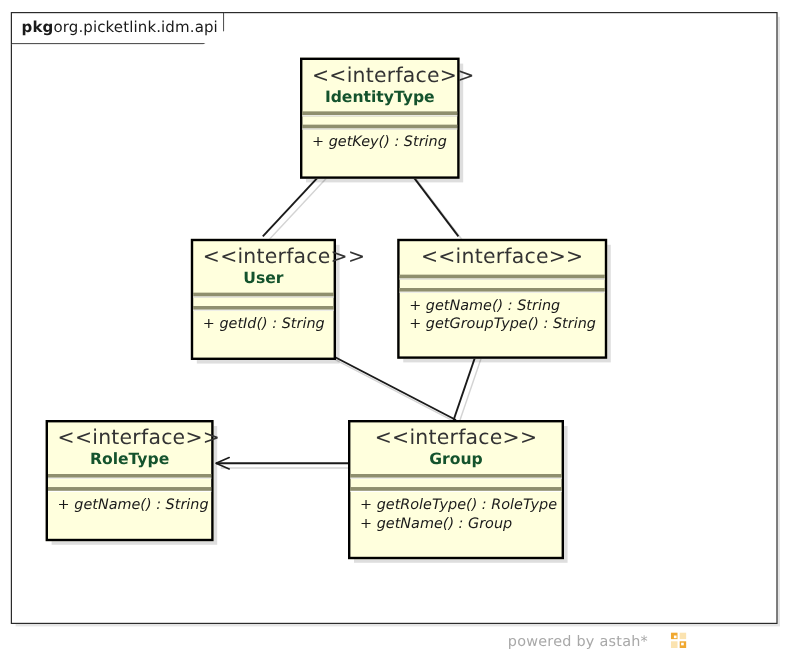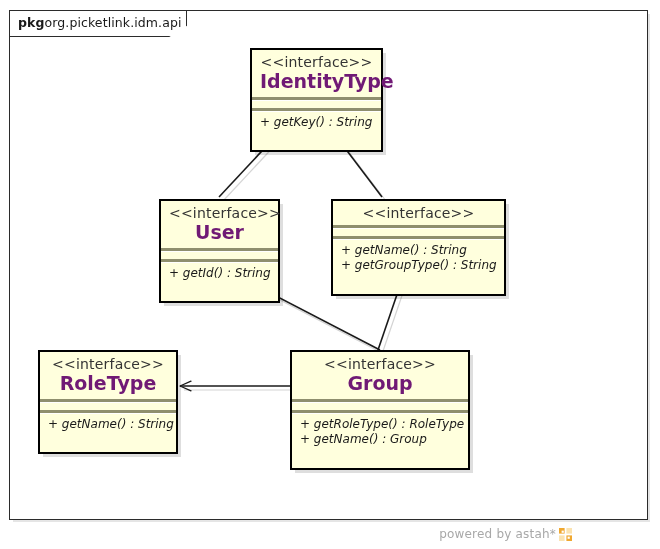--- a/index.html
+++ b/index.html
@@ -68,29 +68,29 @@
     box-sizing: border-box;
     box-shadow: 4px 4px 0 -1px rgba(0,0,0,0.13);
     z-index: 5;
   }
   .uml-head {
     padding: 4px 8px 4px 8px;
     text-align: center;
     line-height: 1.15;
   }
   .stereotype {
-    font-size: 14px;
+    font-size: 17px;
     color: #333333;
     letter-spacing: 0.2px;
     display: block;
   }
   .cls-name {
-    font-size: 19px;
+    font-size: 13px;
     font-weight: bold;
-    color: #701a75;
+    color: #14532d;
     display: block;
     margin-top: 1px;
   }
   .sep {
     height: 2px;
     background: #8f8f6e;
     border-top: 1px solid #8f8f6e;
     border-bottom: 1px solid #ffffff;
   }
   .uml-attrs {
@@ -123,22 +123,22 @@
     z-index: 3;
     pointer-events: none;
   }
 
   
   .footer {
     position: absolute;
     right: 11px;
     bottom: 8px;
     display: flex;
-    align-items: flex-end;
-    gap: 2px;
+    align-items: flex-start;
+    gap: 18px;
     font-size: 12px;
     color: #a8a8a8;
     letter-spacing: 0.2px;
   }
   .astah-logo {
     display: inline-block;
     width: 13px;
     height: 13px;
     position: relative;
     margin-left: 1px;

